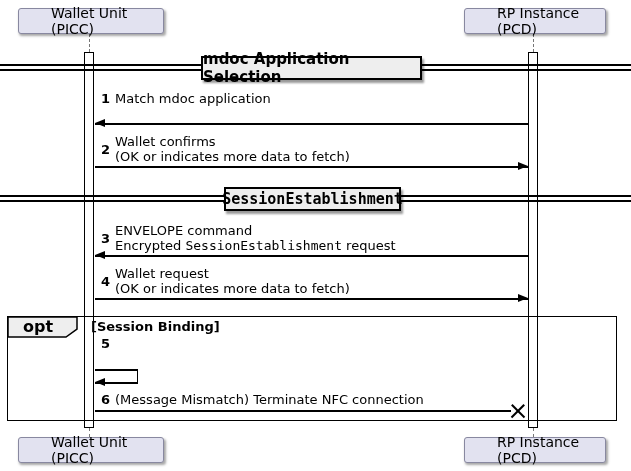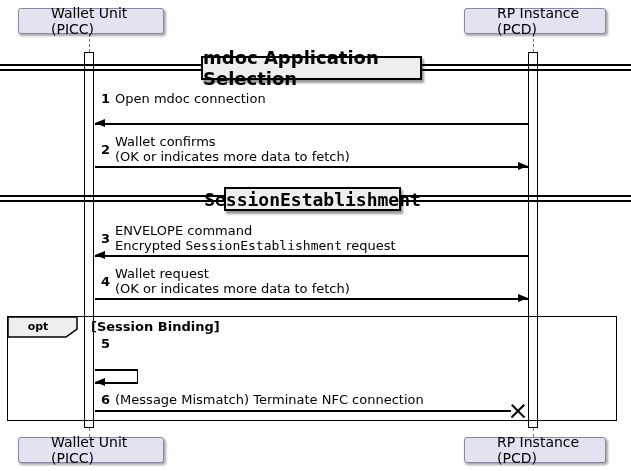--- a/index.html
+++ b/index.html
@@ -13,38 +13,38 @@
     font-family:"DejaVu Sans","Liberation Sans",sans-serif;color:var(--text);overflow:hidden;}
   .participant{position:absolute;height:26px;display:flex;align-items:center;justify-content:center;
     background:var(--participant-fill);border:1px solid var(--participant-border);border-radius:3px;
     font-size:14px;box-shadow:1.5px 2px 2.5px rgba(0,0,0,0.35);z-index:6;box-sizing:border-box;padding-left:32px;}
   .lifeline-stub{position:absolute;width:0;border-left:1px dashed var(--lifeline);z-index:1;}
   .activation{position:absolute;width:10px;background:var(--activation-fill);
     border:1.5px solid var(--line);z-index:2;box-sizing:border-box;}
   .divider-line{position:absolute;left:0;width:631px;height:2px;background:var(--line);z-index:3;}
   .divider-box{position:absolute;height:24px;display:flex;align-items:center;justify-content:center;
     background:var(--divider-fill);border:2px solid var(--line);box-sizing:border-box;
-    font-weight:bold;font-size:18px;box-shadow:2px 3px 2px rgba(0,0,0,0.4);z-index:5;}
+    font-weight:bold;font-size:15px;box-shadow:2px 3px 2px rgba(0,0,0,0.4);z-index:5;}
   .mono{font-family:"DejaVu Sans Mono","Liberation Mono",monospace;}
   .msg{position:absolute;display:flex;align-items:center;gap:5px;font-size:13px;z-index:5;}
   .msg .num{font-weight:bold;}
   .msg .lines{display:flex;flex-direction:column;}
   .msg-line{line-height:15px;white-space:pre;}
   .arrow-line{position:absolute;height:1.5px;background:var(--line);z-index:4;}
   .vert-line{position:absolute;width:1.5px;background:var(--line);z-index:4;}
   .head{position:absolute;width:0;height:0;z-index:5;}
   .head-left{border-top:4.5px solid transparent;border-bottom:4.5px solid transparent;
     border-right:10px solid var(--line);}
   .head-right{border-top:4.5px solid transparent;border-bottom:4.5px solid transparent;
     border-left:10px solid var(--line);}
   .fragment{position:absolute;border:1.8px solid var(--line);z-index:4;box-sizing:border-box;background:transparent;}
   .fragment-label{position:absolute;z-index:5;}
   .fragment-label svg path{fill:var(--fragment-fill);stroke:var(--line);stroke-width:1.5;}
   .fragment-label .op-text{position:absolute;left:0;top:0;width:62px;height:20px;display:flex;
-    align-items:center;justify-content:center;font-weight:bold;font-size:11px;}
+    align-items:center;justify-content:center;font-weight:bold;font-size:16px;}
   .guard{position:absolute;font-weight:bold;font-size:13px;z-index:5;white-space:pre;}
   .destroy-x{position:absolute;width:18px;height:18px;z-index:5;}
   .destroy-x .bar{position:absolute;left:0;top:8px;width:18px;height:2.4px;background:var(--line);}
   .destroy-x .bar.b1{transform:rotate(45deg);}
   .destroy-x .bar.b2{transform:rotate(-45deg);}
 </style>
 </head>
 <body>
 
 <div class="stage">
@@ -66,21 +66,21 @@
 
   <div class="divider-line" style="top:64px;"></div>
   <div class="divider-line" style="top:69px;"></div>
   <div class="divider-box" style="left:201px;top:56px;width:221px;">
     <span>mdoc Application Selection</span>
   </div>
 
   <div class="msg" style="left:101px;top:91px;">
     <span class="num">1</span>
     <span class="lines">
-      <span class="msg-line">Open mdoc connection</span>
+      <span class="msg-line">Match mdoc application</span>
     </span>
   </div>
   <div class="arrow-line" style="left:95px;top:123px;width:433px;"></div>
   <div class="head head-left" style="left:95px;top:119px;"></div>
 
   <div class="msg" style="left:101px;top:134px;">
     <span class="num">2</span>
     <span class="lines">
       <span class="msg-line">Wallet confirms</span>
       <span class="msg-line">(OK or indicates more data to fetch)</span>

